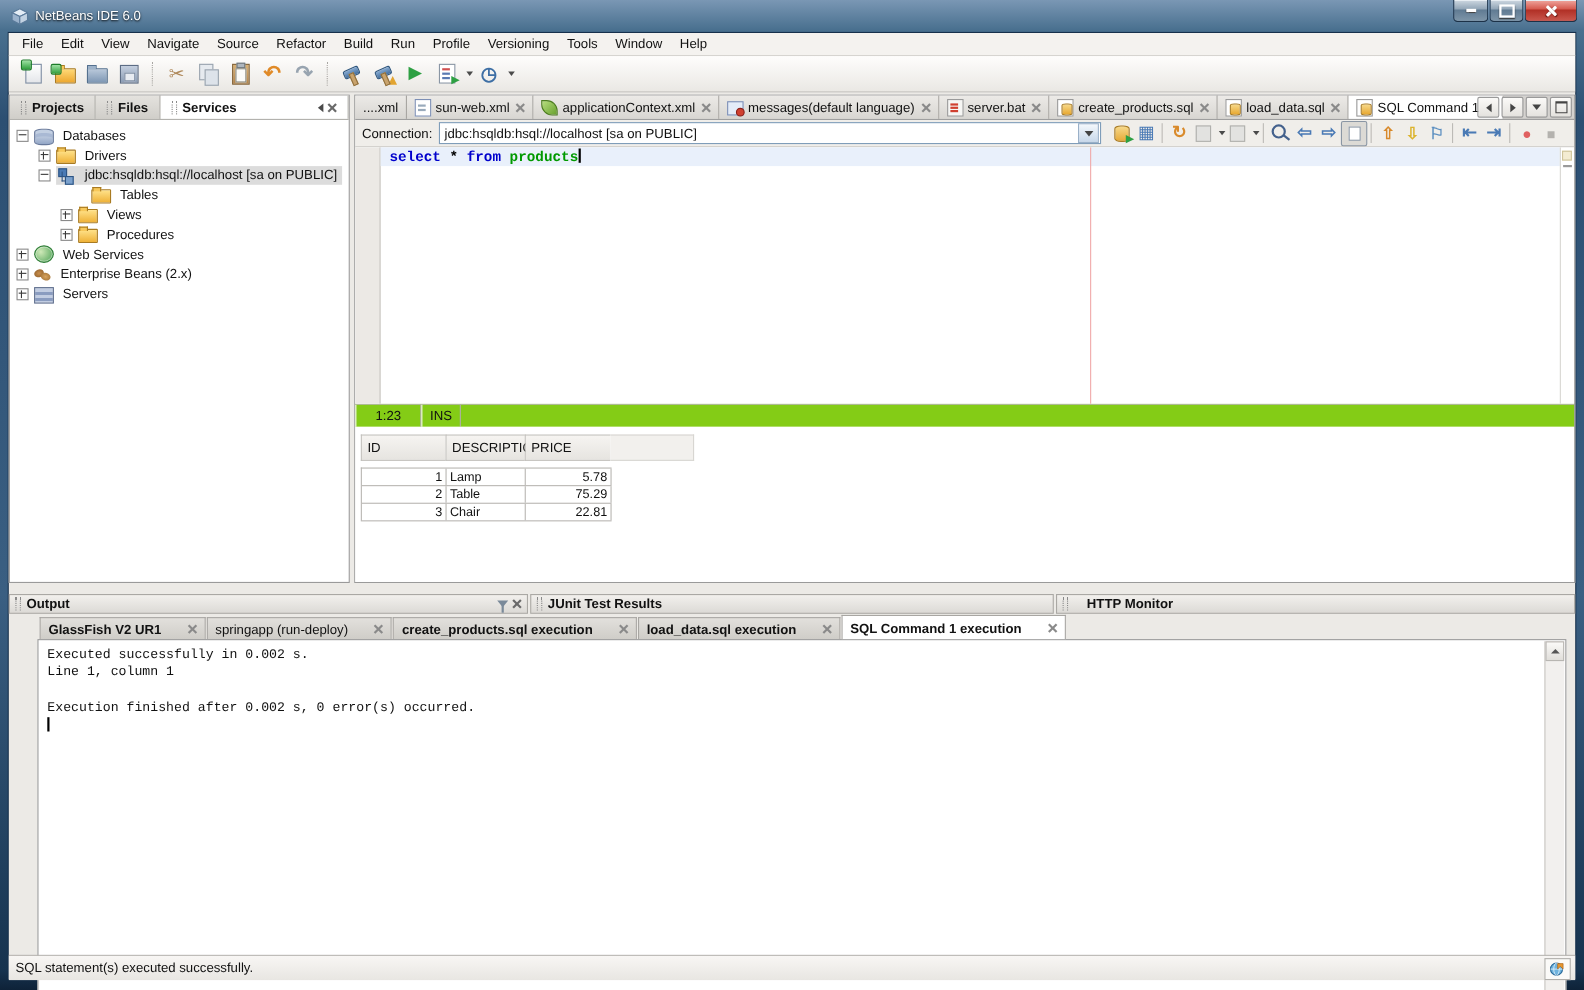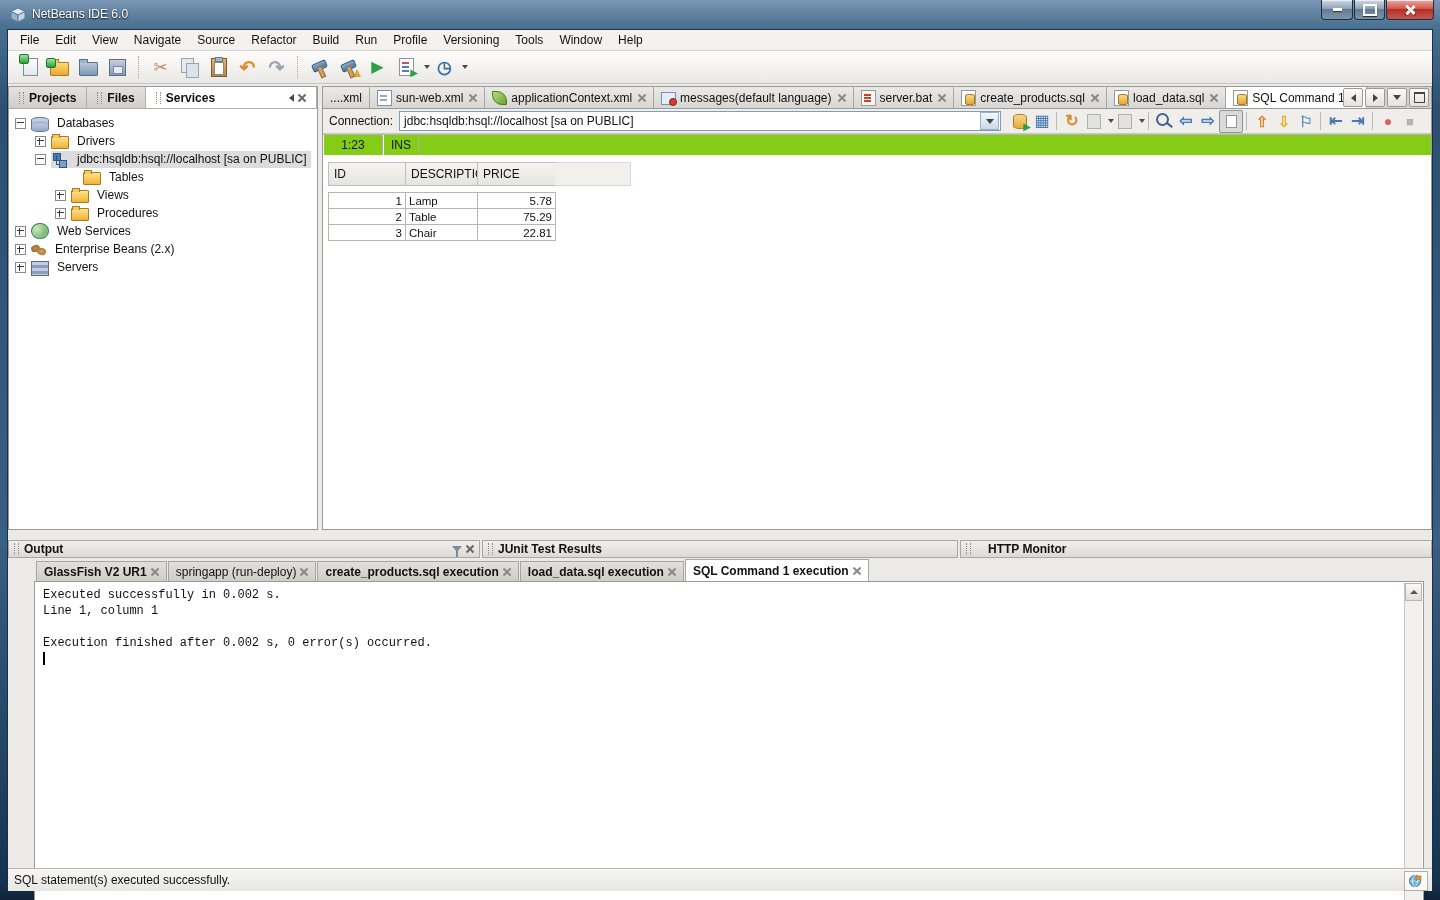--- a/index.html
+++ b/index.html
@@ -166,21 +166,21 @@
   .rh-fill{width:75px;background:#f2f0ed;border:1px solid #d8d6d2;border-left:none;}
   .rrows{margin-top:6px;width:227px;border-top:1px solid #b8b6b2;border-left:1px solid #b8b6b2;}
   .rrow{display:flex;height:15px;border-bottom:1px solid #b8b6b2;}
   .rc{border-right:1px solid #b8b6b2;box-sizing:border-box;display:flex;align-items:center;padding:0 3px;font-size:11.5px;}
   .rc.c0{width:77px;justify-content:flex-end;}
   .rc.c1{width:72px;}
   .rc.c2{width:78px;justify-content:flex-end;}
   
   .bgh{position:absolute;height:18px;top:510px;background:linear-gradient(#f2f0ed,#dcdad6);border:1px solid #aaa8a4;box-sizing:border-box;display:flex;align-items:center;padding:0 5px;font-weight:bold;}
   .outtabs{position:absolute;left:0;top:530px;right:0;height:21px;display:flex;align-items:flex-end;padding-left:28px;}
-  .otab{display:flex;align-items:center;gap:2px;height:19px;padding:0 7px;border:1px solid #a8a6a2;border-bottom:none;background:linear-gradient(#e2e0dc,#cfcdc8);margin-right:1px;font-weight:bold;white-space:nowrap;}
+  .otab{display:flex;align-items:center;gap:22px;height:19px;padding:0 7px;border:1px solid #a8a6a2;border-bottom:none;background:linear-gradient(#e2e0dc,#cfcdc8);margin-right:1px;font-weight:bold;white-space:nowrap;}
   .otab.nonbold{font-weight:normal;}
   .otab.active{background:#fff;height:21px;position:relative;z-index:2;}
   .console{position:absolute;left:26px;top:551px;right:8px;height:347px;background:#fff;border:1px solid #9a9a9a;font-family:"Liberation Mono",monospace;font-size:12px;line-height:16px;color:#111;padding:5px 0 0 8px;box-sizing:border-box;}
   .cline{min-height:16px;white-space:pre;}
   .ccaret{width:2px;height:13px;background:#000;margin-top:1px;}
   .vscroll{position:absolute;right:1px;top:1px;bottom:1px;width:17px;background:#f2f0ee;border-left:1px solid #c8c6c2;display:flex;flex-direction:column;}
   .sbtn{height:16px;border:1px solid #b8b6b2;background:linear-gradient(#fbfaf8,#e0deda);display:flex;align-items:center;justify-content:center;}
   .sbtn.up{margin-bottom:auto;}
   .tri-up-s{width:0;height:0;border-bottom:4px solid #555;border-left:4px solid transparent;border-right:4px solid transparent;}
   .tri-down-s{width:0;height:0;border-top:4px solid #555;border-left:4px solid transparent;border-right:4px solid transparent;}
@@ -471,20 +471,31 @@
         <span class="vsep"></span>
         <span class="sbi">
             <i class="gi gi-rec"></i>
           </span>
         <span class="sbi">
             <i class="gi gi-stop"></i>
           </span>
       </div>
     </div>
 
+    <div class="sqleditor">
+      <div class="gutter"></div>
+      <div class="codearea">
+        <div class="curline"><span class="tok kw">select </span><span class="tok plain">* </span><span class="tok kw">from </span><span class="tok ident">products</span><span class="caret"></span></div>
+        <div class="marginline"></div>
+      </div>
+      <div class="errorstripe">
+        <span class="es-ok"></span>
+        <span class="es-mark"></span>
+      </div>
+    </div>
 
     <div class="statusstrip">
       <div class="ss-cell ss-pos">1:23</div>
       <div class="ss-cell ss-mode">INS</div>
     </div>
 
     <div class="results">
       <div class="rhdr">
         <div class="rh c0">ID</div>
         <div class="rh c1">DESCRIPTION</div>

